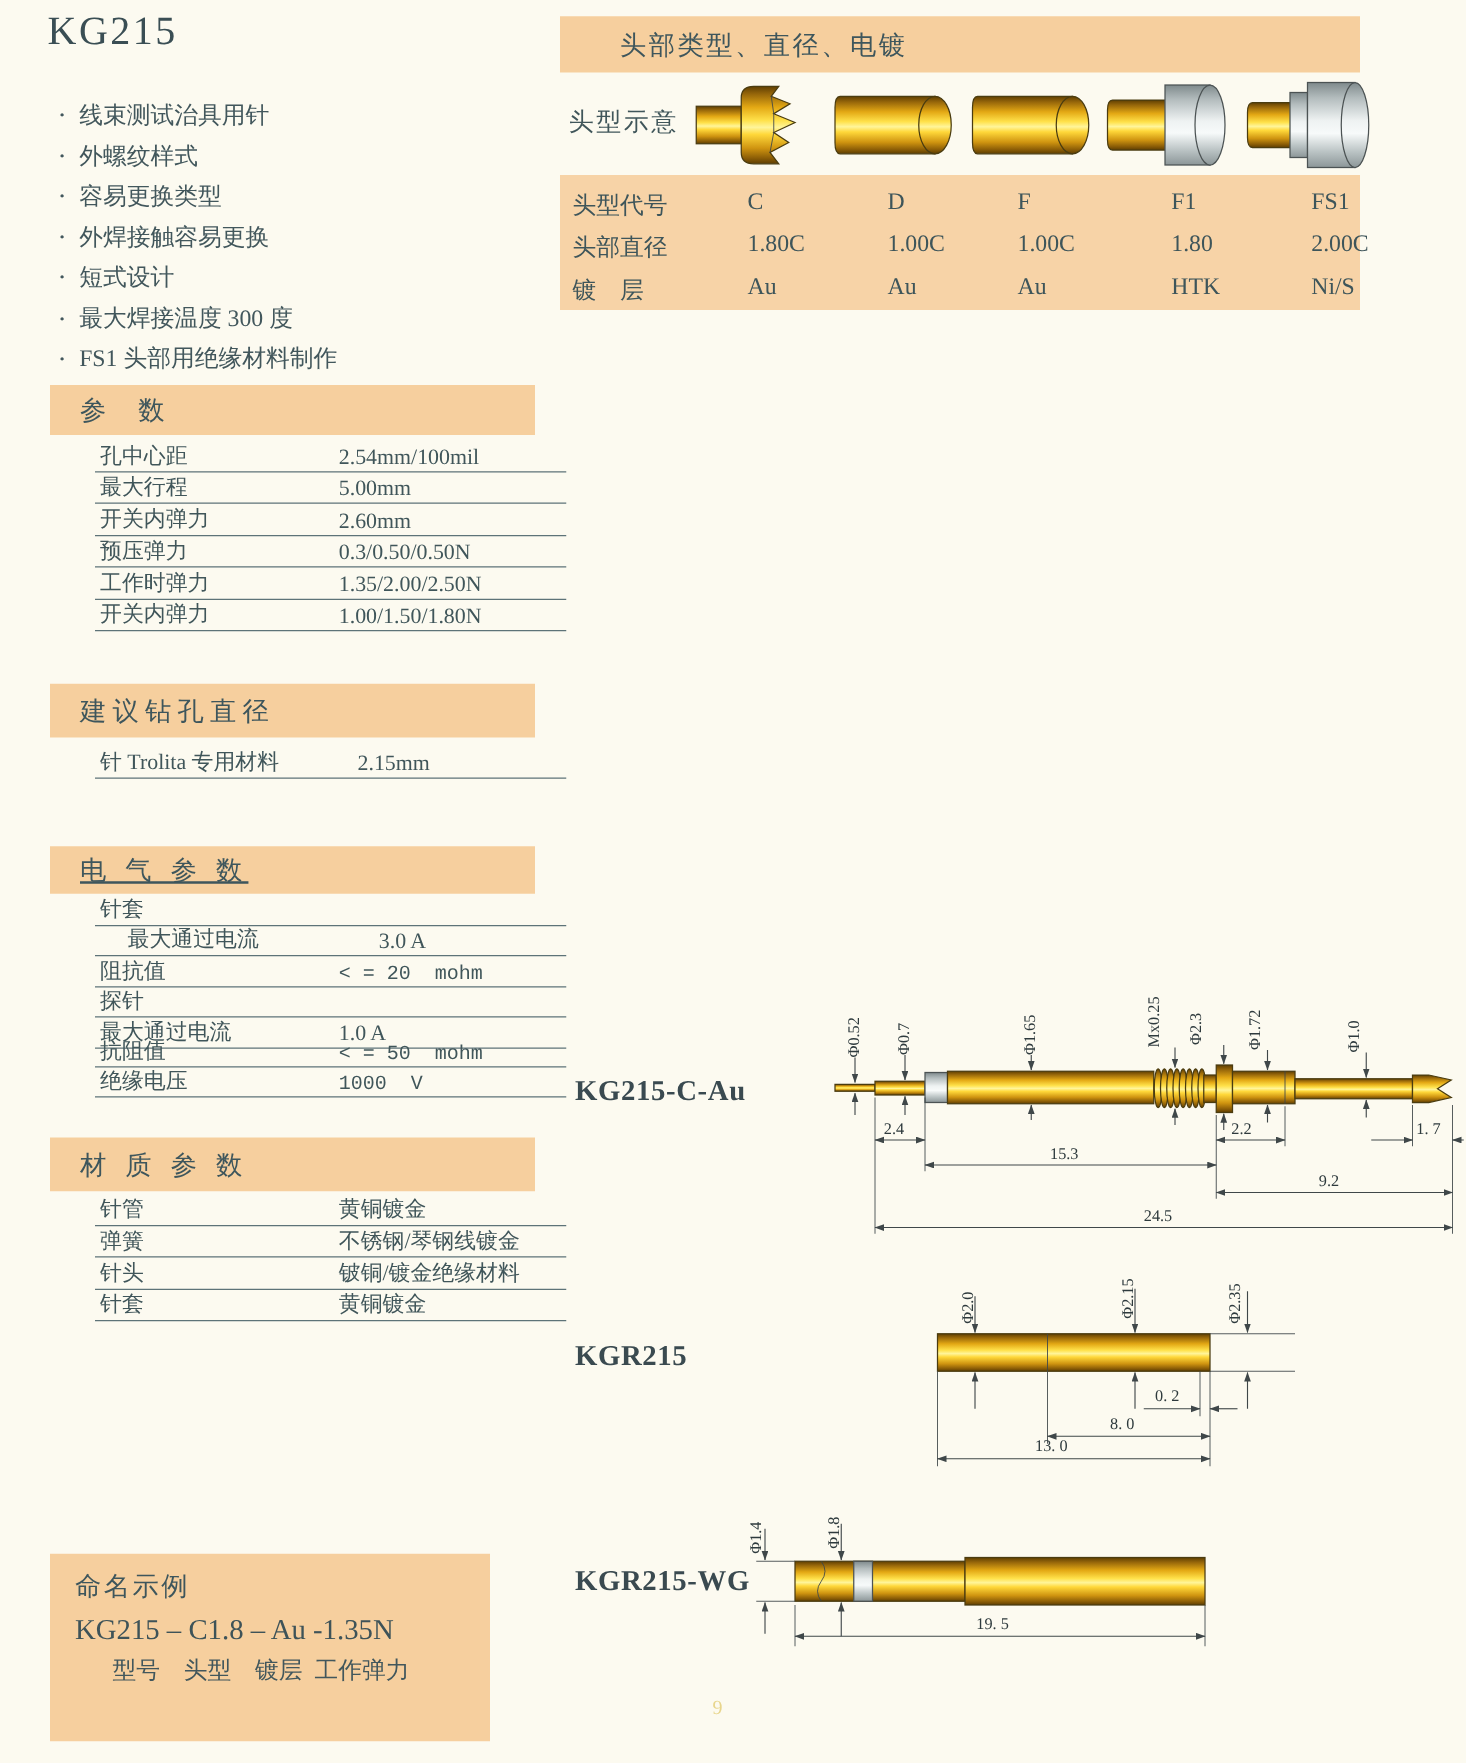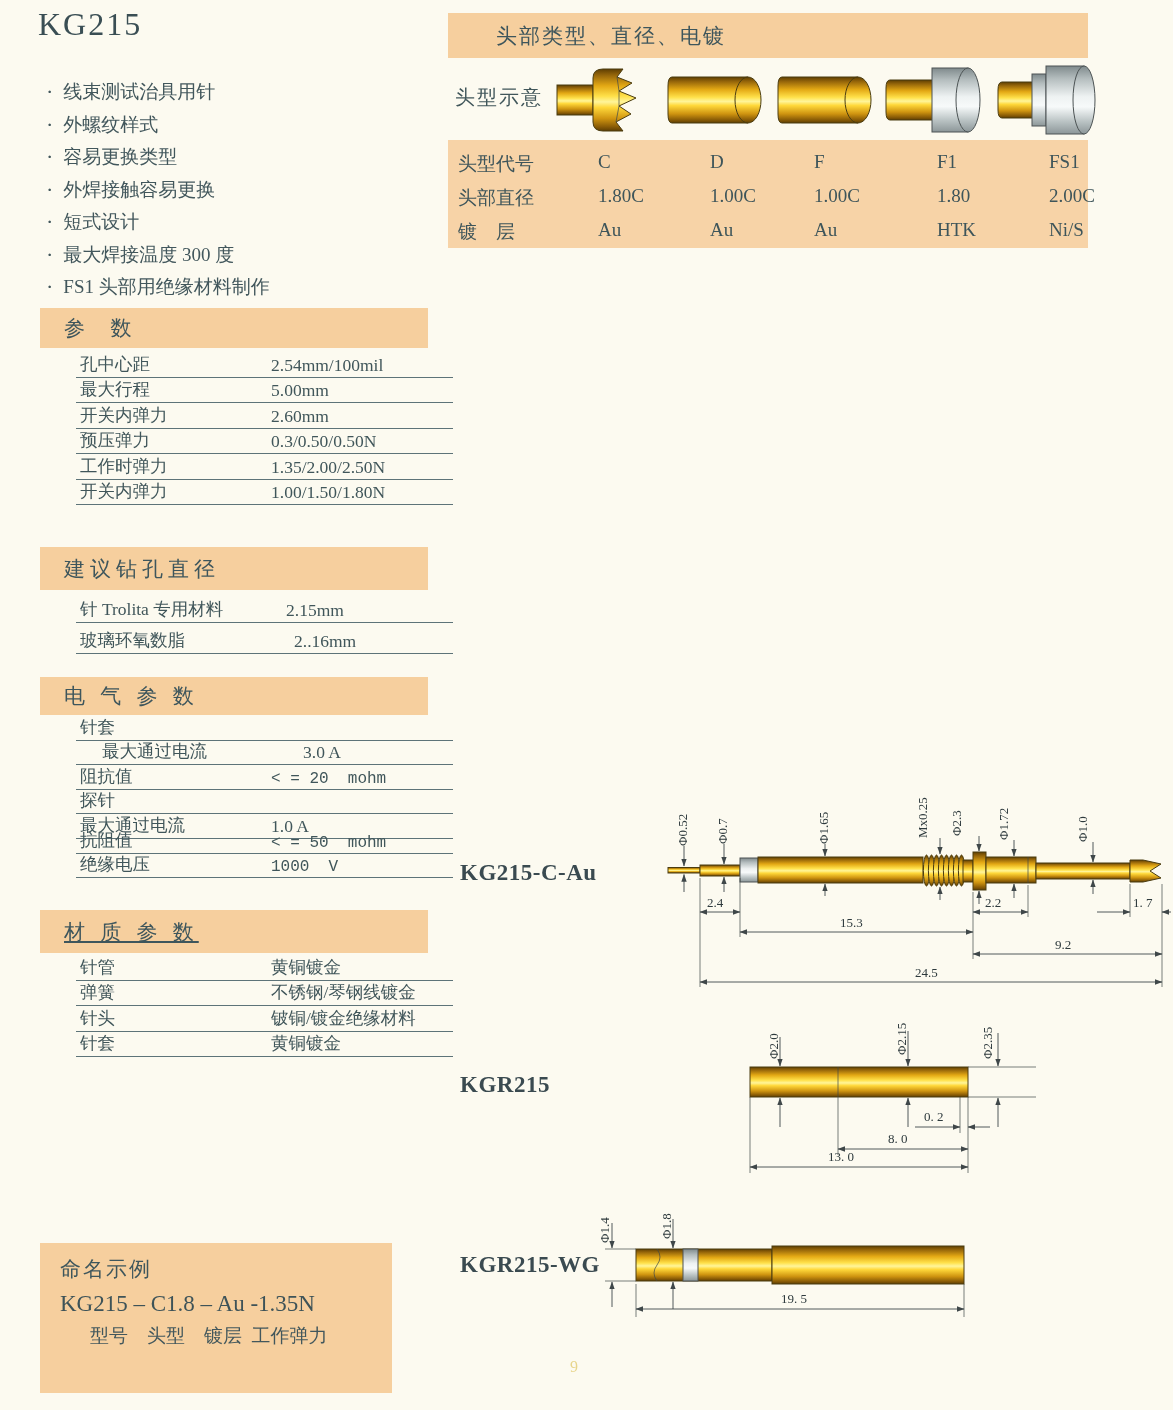--- a/index.html
+++ b/index.html
@@ -148,27 +148,23 @@
 </div>
 
 <div class="abs bar" style="top:547px;height:43px;">
   <span class="pre">建议钻孔直径</span>
 </div>
 <div class="abs ltable" style="top:592px;">
   <div class="lrow" style="height:31px">
       <span class="lab" style="width:210px">针 Trolita 专用材料</span>
       <span class="val">2.15mm</span>
     </div>
-  <div class="lrow" style="height:31px">
-      <span class="lab" style="width:210px">玻璃环氧数脂</span>
-      <span class="val" style="padding-left:8px;box-sizing:border-box">2..16mm</span>
-    </div>
-</div>
-
-<div class="abs bar" style="top:677px;height:38px;">
+</div>
+
+<div class="abs bar" style="top:677px;height:38px;text-decoration:underline;">
   <span class="pre">电 气 参 数</span>
 </div>
 <div class="abs ltable" style="top:716px;">
   <div class="lrow" style="height:24.5px">
       <span class="lab">针套</span>
       <span class="val"></span>
     </div>
   <div class="lrow" style="height:24.5px">
       <span class="lab ind">最大通过电流</span>
       <span class="val ind">3.0 A</span>
@@ -188,21 +184,21 @@
   <div class="lrow" style="height:15px">
       <span class="lab">抗阻值</span>
       <span class="val mono pre">&lt; = 50  mohm</span>
     </div>
   <div class="lrow" style="height:24.5px">
       <span class="lab">绝缘电压</span>
       <span class="val mono pre">1000  V</span>
     </div>
 </div>
 
-<div class="abs bar" style="top:910px;height:43px;text-decoration:underline;">
+<div class="abs bar" style="top:910px;height:43px;">
   <span class="pre">材 质 参 数</span>
 </div>
 <div class="abs ltable" style="top:955px;">
   <div class="lrow" style="height:25.5px">
       <span class="lab">针管</span>
       <span class="val">黄铜镀金</span>
     </div>
   <div class="lrow" style="height:25.5px">
       <span class="lab">弹簧</span>
       <span class="val">不锈钢/琴钢线镀金</span>

